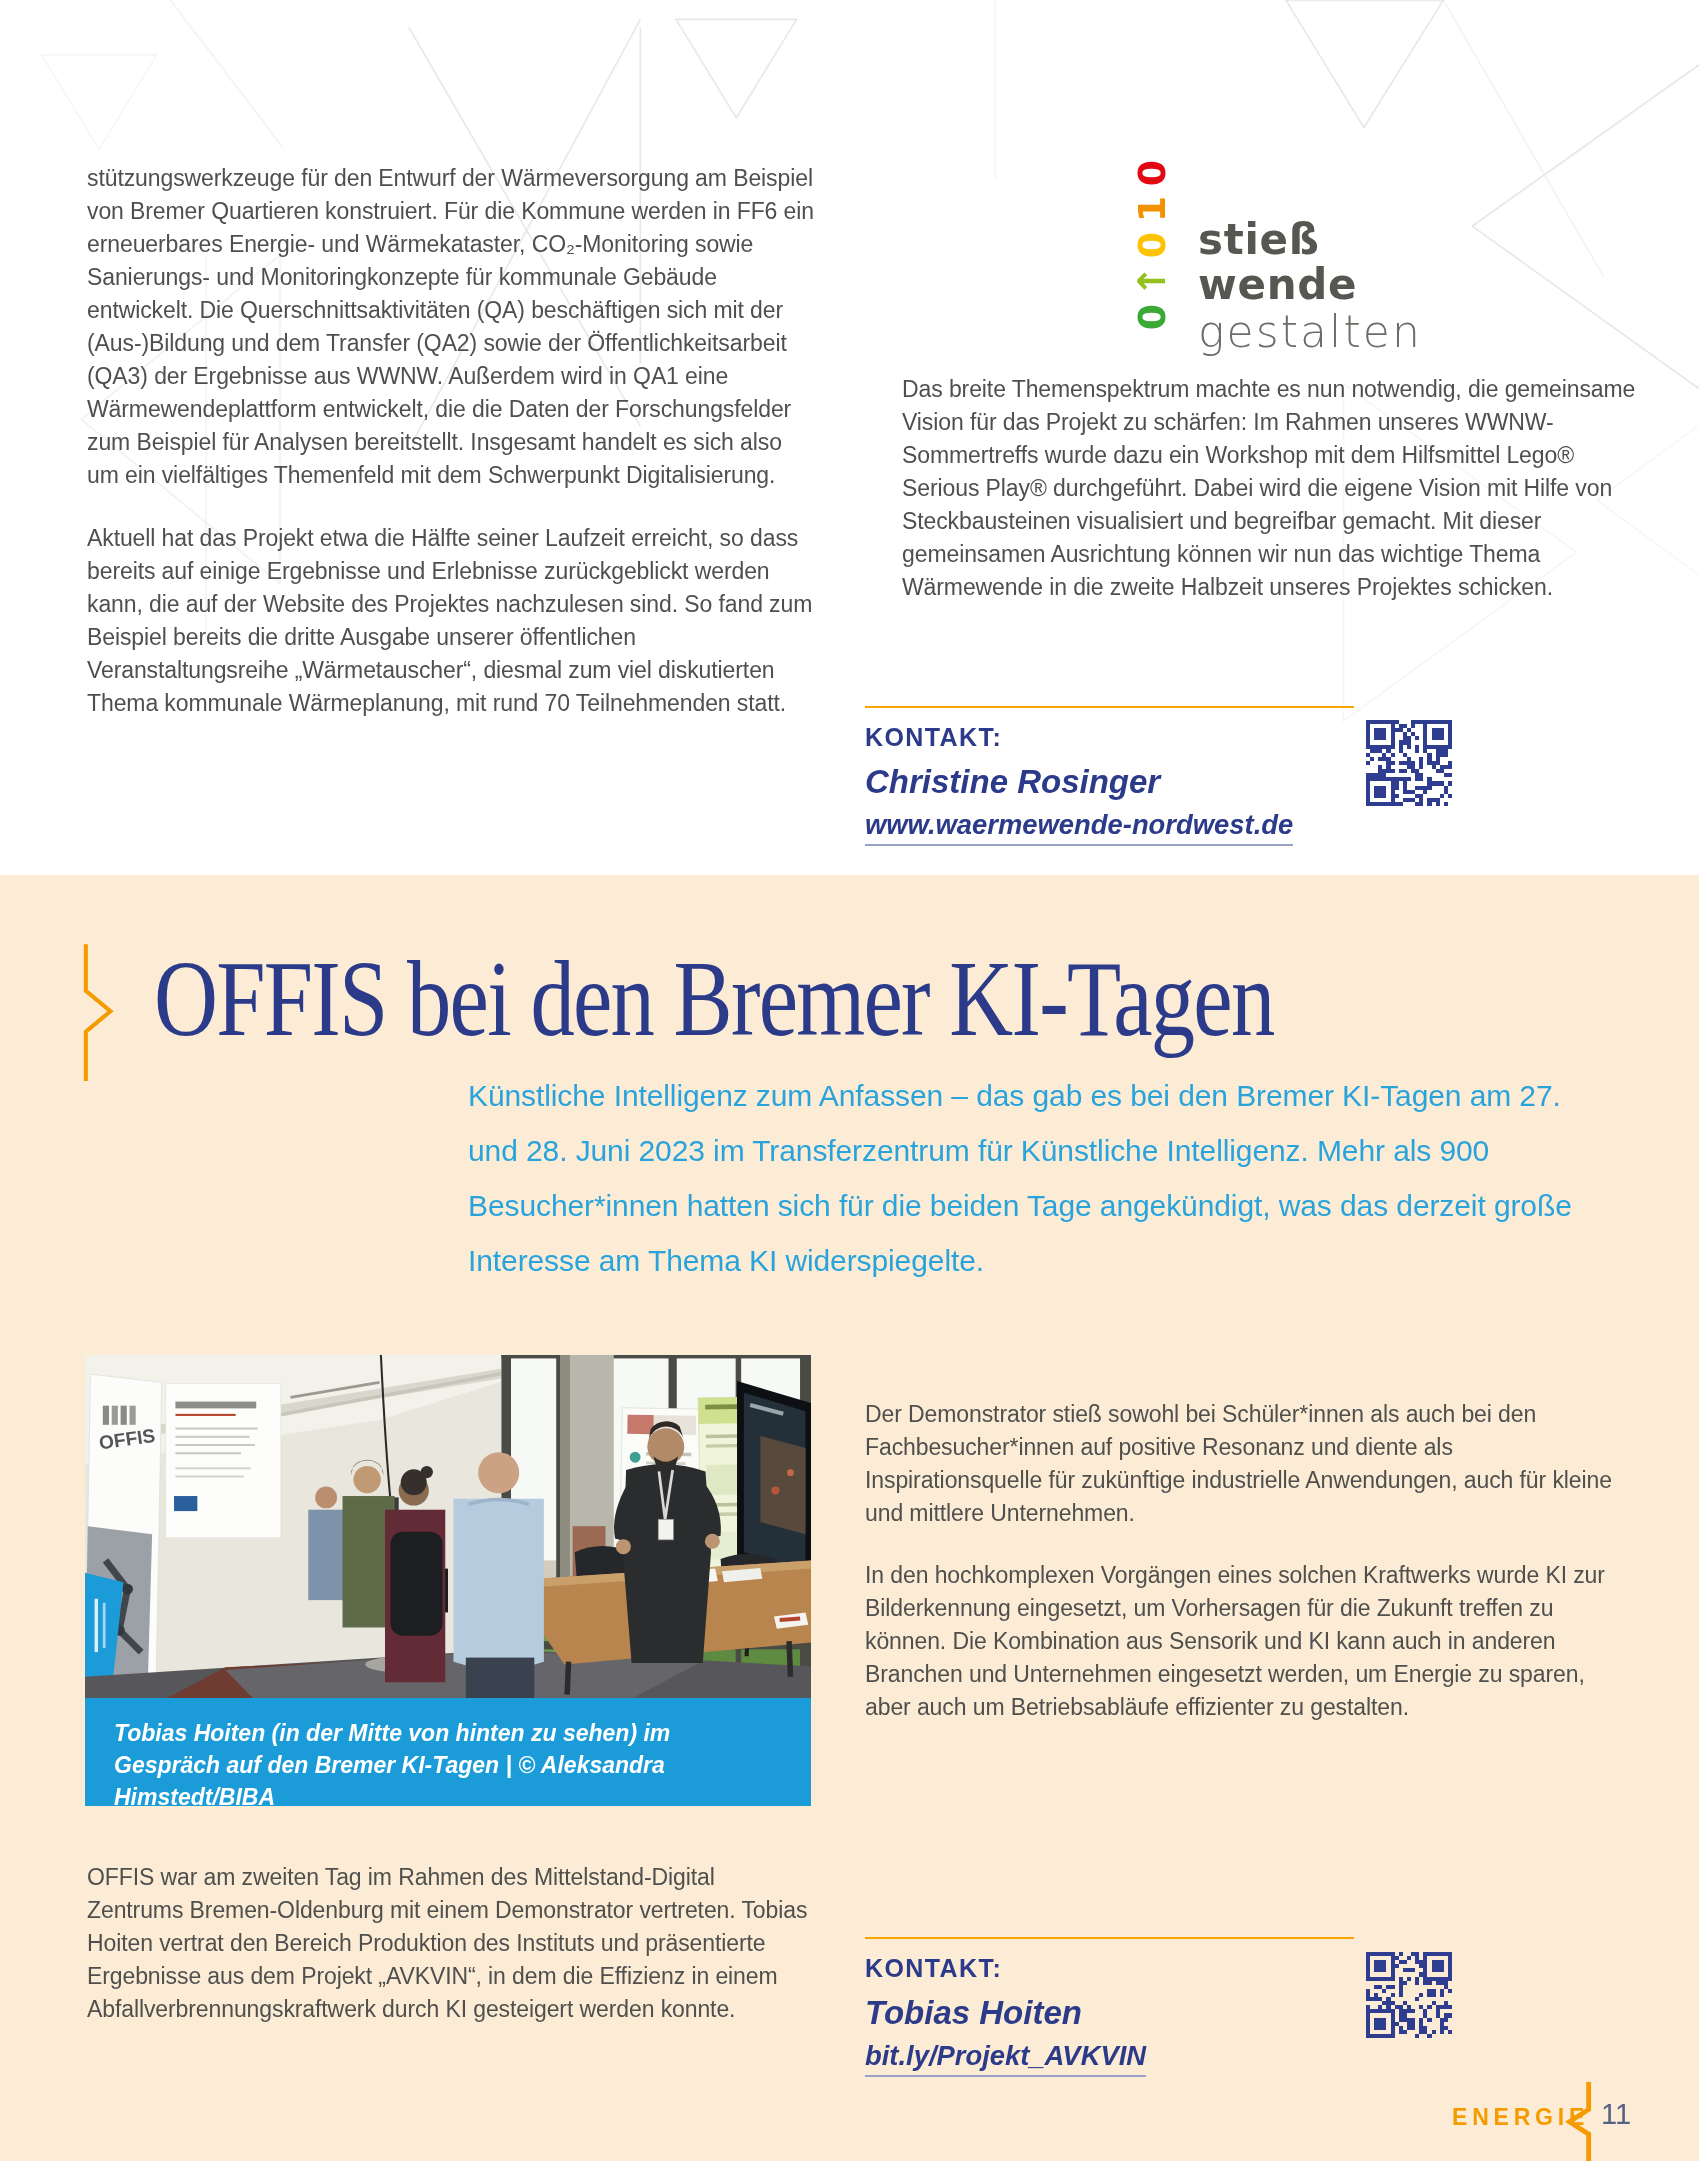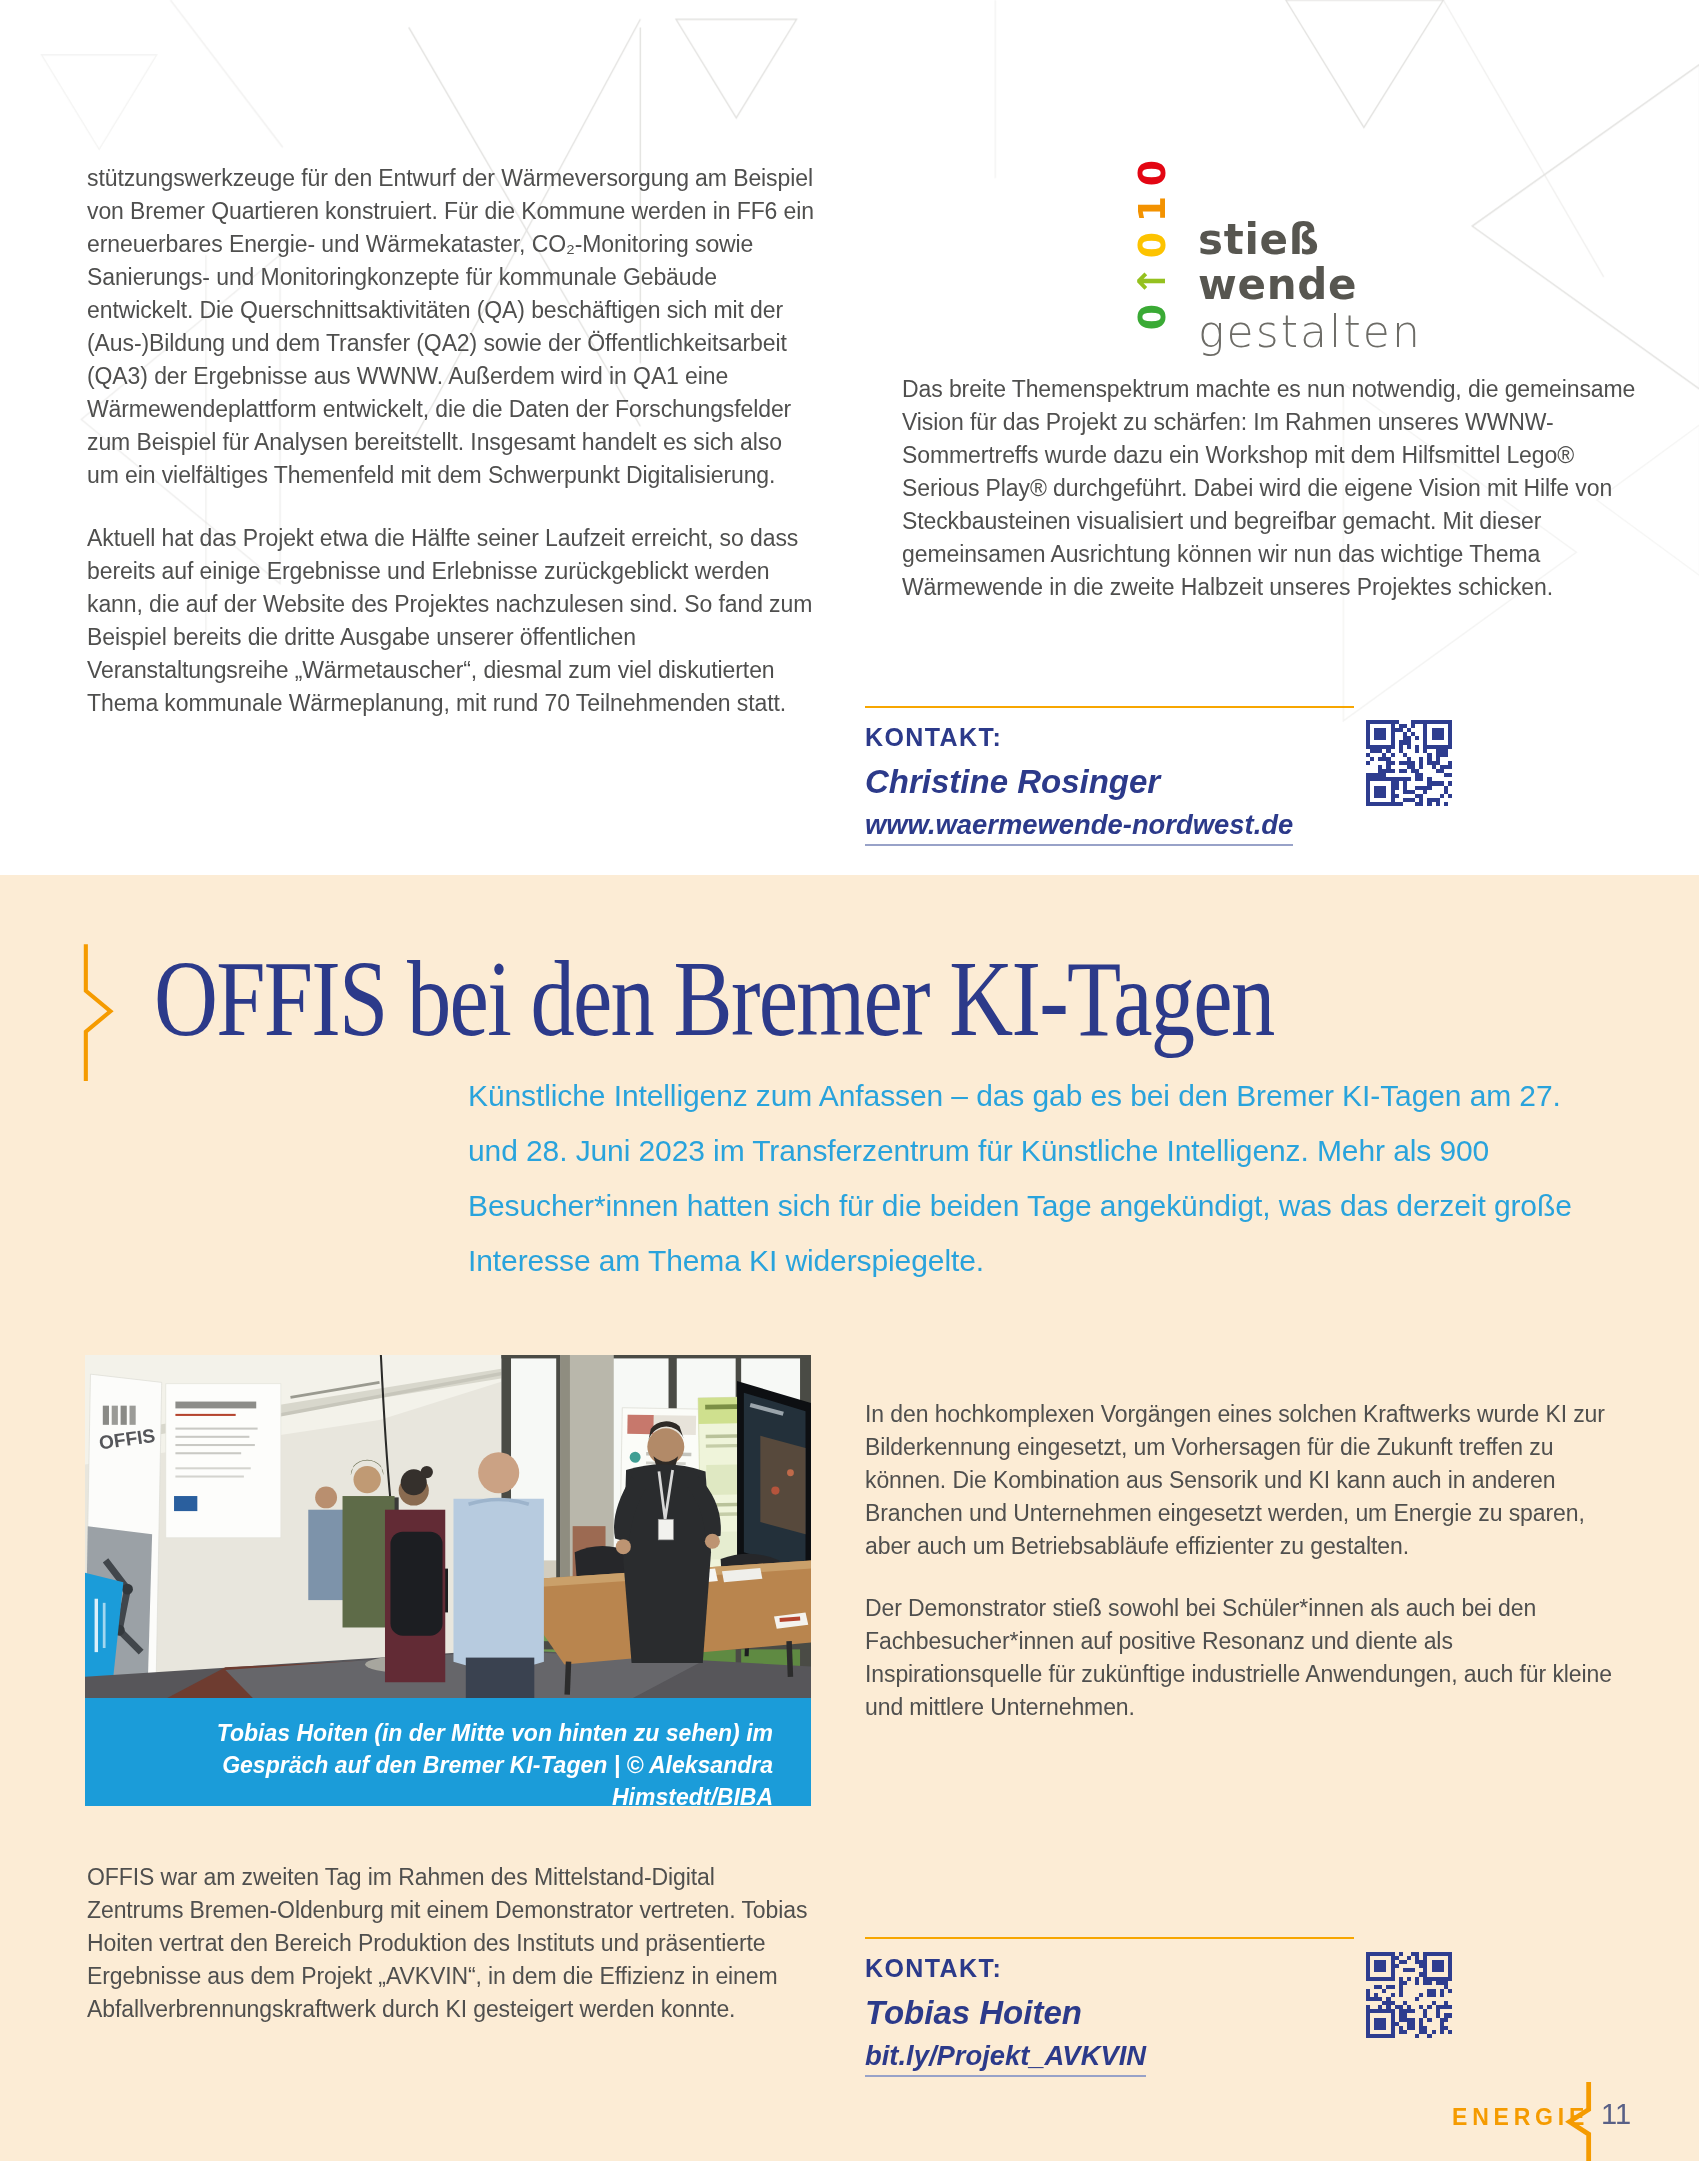--- a/index.html
+++ b/index.html
@@ -45,21 +45,21 @@
   .ki-title{position:absolute;left:154px;top:947px;z-index:2;font-family:"Liberation Serif","DejaVu Serif",serif;
             font-size:108px;line-height:103px;font-weight:400;color:#2c3a8a;letter-spacing:-2.1px;
             transform:scaleX(.82);transform-origin:0 0;white-space:nowrap;}
   .ki-intro{position:absolute;left:468px;top:1068px;width:1117px;z-index:2;
             font-size:30px;line-height:55px;font-weight:500;color:#29a3dc;letter-spacing:-0.1px;}
 
   .photo{position:absolute;left:85px;top:1355px;width:726px;height:343px;overflow:hidden;z-index:2;background:#dfded6;}
   .photo svg{display:block;width:100%;height:100%;}
   .photo-caption{position:absolute;left:85px;top:1698px;width:726px;height:108px;background:#1b9cd9;z-index:2;
                  color:#ffffff;font-size:23px;line-height:32px;font-style:italic;font-weight:600;
-                 box-sizing:border-box;padding:19px 38px 0 29px;text-align:right;}
+                 box-sizing:border-box;padding:19px 38px 0 29px;}
 
   
   .footer-label{position:absolute;left:1452px;top:2104px;z-index:2;font-size:23px;font-weight:600;
                 color:#f59b00;letter-spacing:4.8px;}
   .footer-mark{position:absolute;left:1564px;top:2082px;z-index:2;}
   .footer-page{position:absolute;left:1601px;top:2098px;z-index:2;font-size:29px;color:#596086;}
 </style>
 </head>
 <body>
 
@@ -708,22 +708,22 @@
       <rect x="837" y="240" width="22" height="30" fill="#f2f2ee" stroke="#999999"></rect>
     </svg>
   </div>
 
   <div class="photo-caption">Tobias Hoiten (in der Mitte von hinten zu sehen) im Gespräch auf den Bremer KI-Tagen | © Aleksandra Himstedt/BIBA</div>
 
   <div class="col" id="colLB">
     <p>OFFIS war am zweiten Tag im Rahmen des Mittelstand-Digital Zentrums Bremen-Oldenburg mit einem Demonstrator vertreten. Tobias Hoiten vertrat den Bereich Produktion des Instituts und präsentierte Ergebnisse aus dem Projekt „AVKVIN“, in dem die Effizienz in einem Abfallverbrennungskraftwerk durch KI gesteigert werden konnte.</p>
   </div>
   <div class="col" id="colRB">
+    <p>Der Demonstrator stieß sowohl bei Schüler*innen als auch bei den Fachbesucher*innen auf positive Resonanz und diente als Inspirationsquelle für zukünftige industrielle Anwendungen, auch für kleine und mittlere Unternehmen.</p>
     <p>In den hochkomplexen Vorgängen eines solchen Kraftwerks wurde KI zur Bilderkennung eingesetzt, um Vorhersagen für die Zukunft treffen zu können. Die Kombination aus Sensorik und KI kann auch in anderen Branchen und Unternehmen eingesetzt werden, um Energie zu sparen, aber auch um Betriebsabläufe effizienter zu gestalten.</p>
-    <p>Der Demonstrator stieß sowohl bei Schüler*innen als auch bei den Fachbesucher*innen auf positive Resonanz und diente als Inspirationsquelle für zukünftige industrielle Anwendungen, auch für kleine und mittlere Unternehmen.</p>
   </div>
 
   <div class="contact" id="contact2">
     <div class="label">KONTAKT:</div>
     <div class="name">Tobias Hoiten</div>
     <a class="link" href="#">bit.ly/Projekt_AVKVIN</a>
   </div>
   <div class="qr" id="qr2">
       <i class="d"></i>
       <i class="d"></i>

